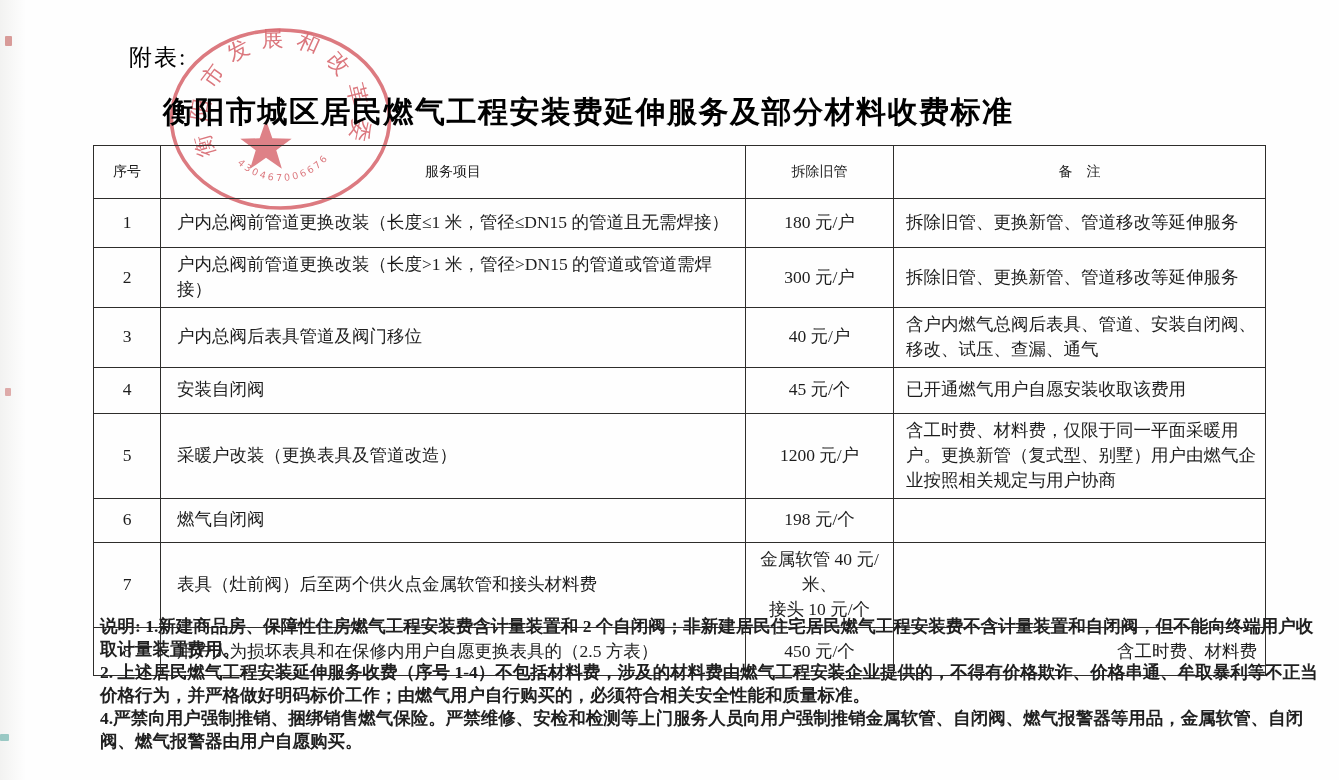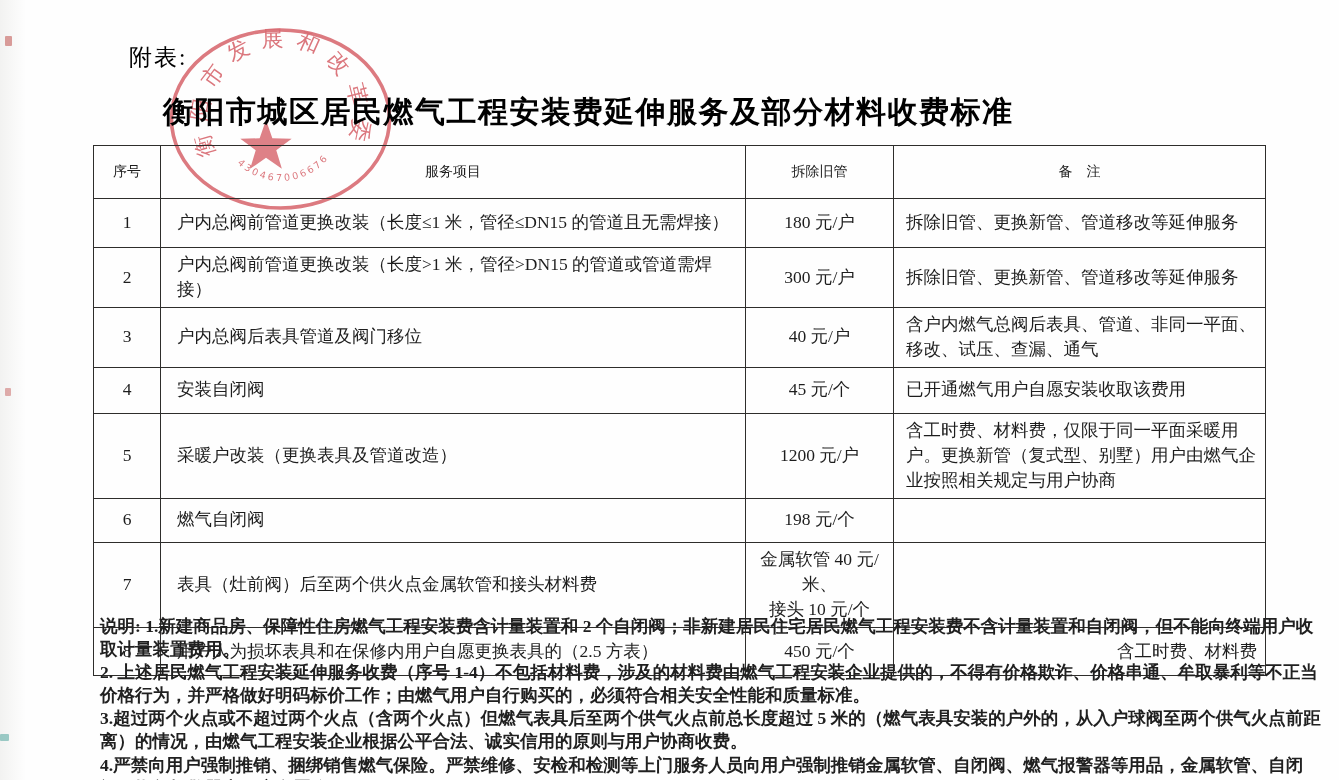--- a/index.html
+++ b/index.html
@@ -119,21 +119,21 @@
       <tr>
         <td class="col-no">2</td>
         <td class="col-item">户内总阀前管道更换改装（长度&gt;1 米，管径&gt;DN15 的管道或管道需焊接）</td>
         <td class="col-fee">300 元/户</td>
         <td class="col-remark">拆除旧管、更换新管、管道移改等延伸服务</td>
       </tr>
       <tr>
         <td class="col-no">3</td>
         <td class="col-item">户内总阀后表具管道及阀门移位</td>
         <td class="col-fee">40 元/户</td>
-        <td class="col-remark">含户内燃气总阀后表具、管道、非同一平面、移改、试压、查漏、通气</td>
+        <td class="col-remark">含户内燃气总阀后表具、管道、安装自闭阀、移改、试压、查漏、通气</td>
       </tr>
       <tr>
         <td class="col-no">4</td>
         <td class="col-item">安装自闭阀</td>
         <td class="col-fee">45 元/个</td>
         <td class="col-remark">已开通燃气用户自愿安装收取该费用</td>
       </tr>
       <tr>
         <td class="col-no">5</td>
         <td class="col-item">采暖户改装（更换表具及管道改造）</td>
@@ -158,17 +158,16 @@
         <td class="col-item">用户人为损坏表具和在保修内用户自愿更换表具的（2.5 方表）</td>
         <td class="col-fee">450 元/个</td>
         <td class="col-remark center">含工时费、材料费</td>
       </tr>
     </tbody>
   </table>
 
   <div id="notes">
     <p>说明: 1.新建商品房、保障性住房燃气工程安装费含计量装置和 2 个自闭阀；非新建居民住宅居民燃气工程安装费不含计量装置和自闭阀，但不能向终端用户收取计量装置费用。</p>
     <p>2. 上述居民燃气工程安装延伸服务收费（序号 1-4）不包括材料费，涉及的材料费由燃气工程安装企业提供的，不得有价格欺诈、价格串通、牟取暴利等不正当价格行为，并严格做好明码标价工作；由燃气用户自行购买的，必须符合相关安全性能和质量标准。</p>
-    <p>3.超过两个火点或不超过两个火点（含两个火点）但燃气表具后至两个供气火点前总长度超过 5 米的（燃气表具安装的户外的，从入户球阀至两个供气火点前距离）的情况，由燃气工程安装企业根据公平合法、诚实信用的原则与用户协商收费。</p>
     <p>4.严禁向用户强制推销、捆绑销售燃气保险。严禁维修、安检和检测等上门服务人员向用户强制推销金属软管、自闭阀、燃气报警器等用品，金属软管、自闭阀、燃气报警器由用户自愿购买。</p>
   </div>
 
 </div>
 
 </body></html>

